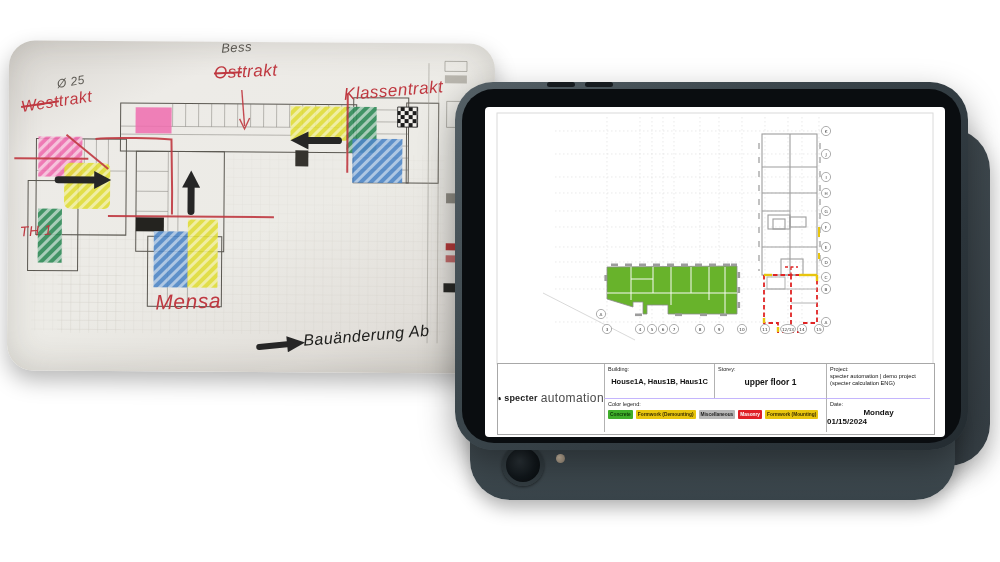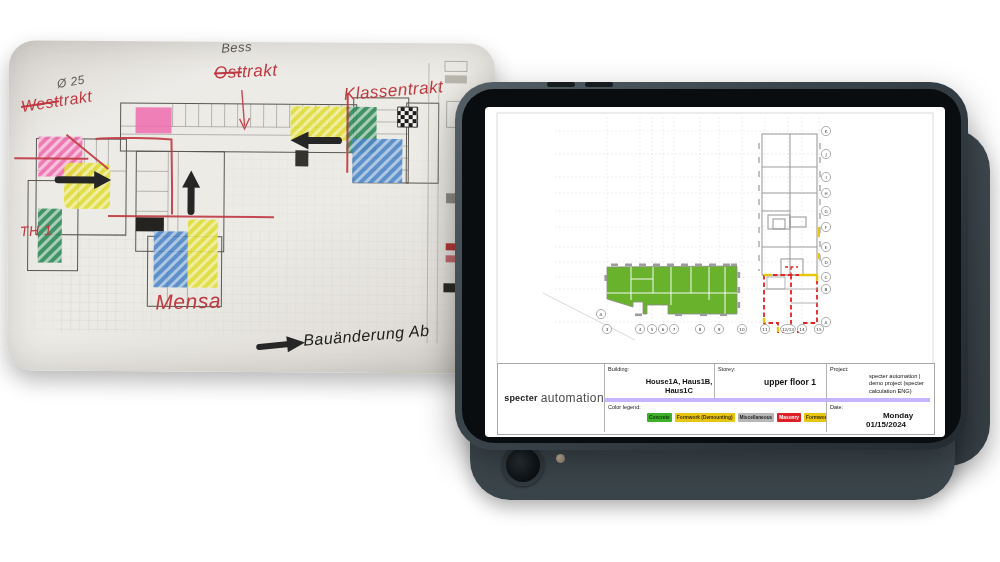--- a/index.html
+++ b/index.html
@@ -60,23 +60,23 @@
   }
   
   .axis-circle{fill:#fff;stroke:#8b8b8b;stroke-width:.7;}
   .axis-text{font-size:4.2px;fill:#333;text-anchor:middle;font-family:"DejaVu Sans",sans-serif;}
   
   .infobar{
     position:absolute;left:12px;bottom:2px;width:436px;height:70px;
     display:grid;grid-template-columns:106px 110px 112px 104px;grid-template-rows:34px 34px;
     border:1px solid #a8a8a8;background:#fff;color:#111;
   }
-  .cell{position:relative;overflow:hidden;padding-left:39px;}
+  .cell{position:relative;overflow:hidden;}
   .bl{border-left:1px solid #b2b2b2;}
-  .bt{border-top:4px solid #c4b5fd;}
+  .bt{border-top:1px solid #c4b5fd;}
   .logo-cell{grid-area:1/1/3/2;display:flex;align-items:center;justify-content:flex-end;gap:3px;}
   .building-cell{grid-area:1/2/2/3;}
   .storey-cell{grid-area:1/3/2/4;}
   .project-cell{grid-area:1/4/2/5;}
   .legend-cell{grid-area:2/2/3/4;}
   .date-cell{grid-area:2/4/3/5;}
   .cell-label{position:absolute;top:2px;left:3px;font-size:5.5px;color:#222;}
   .cell-value{font-size:7.5px;font-weight:bold;text-align:center;margin-top:13px;}
   .storey-cell .cell-value{font-size:8.5px;}
   .project-text{font-size:5.7px;line-height:1.3;padding:9px 3px 0 3px;}

